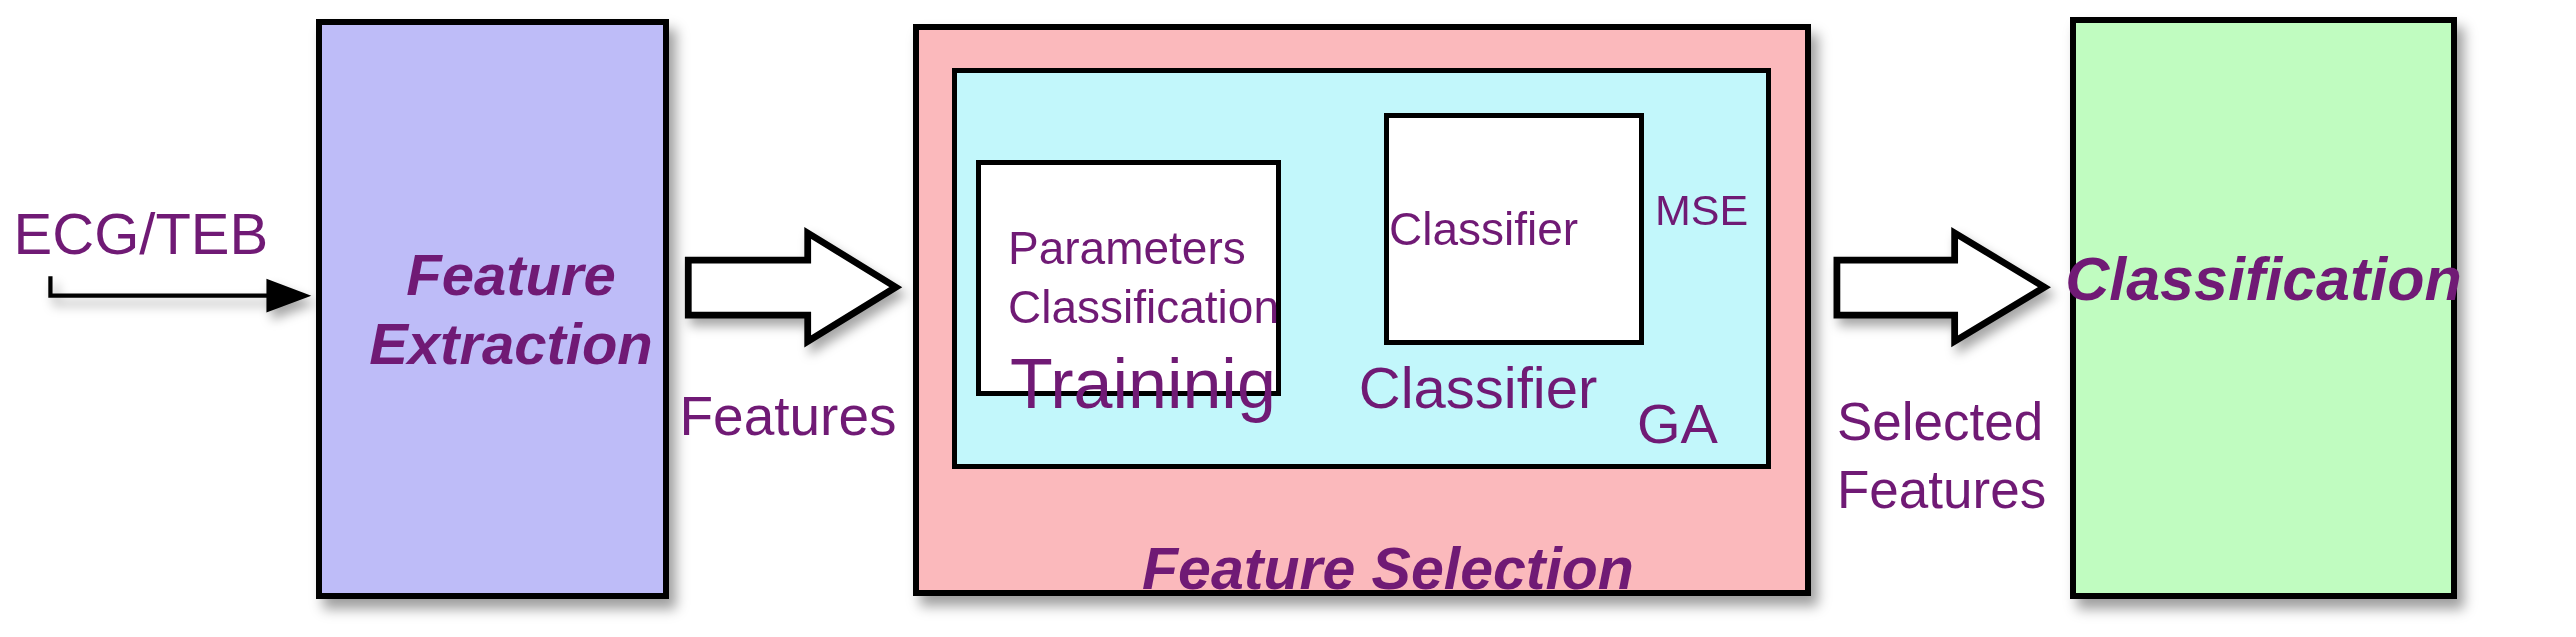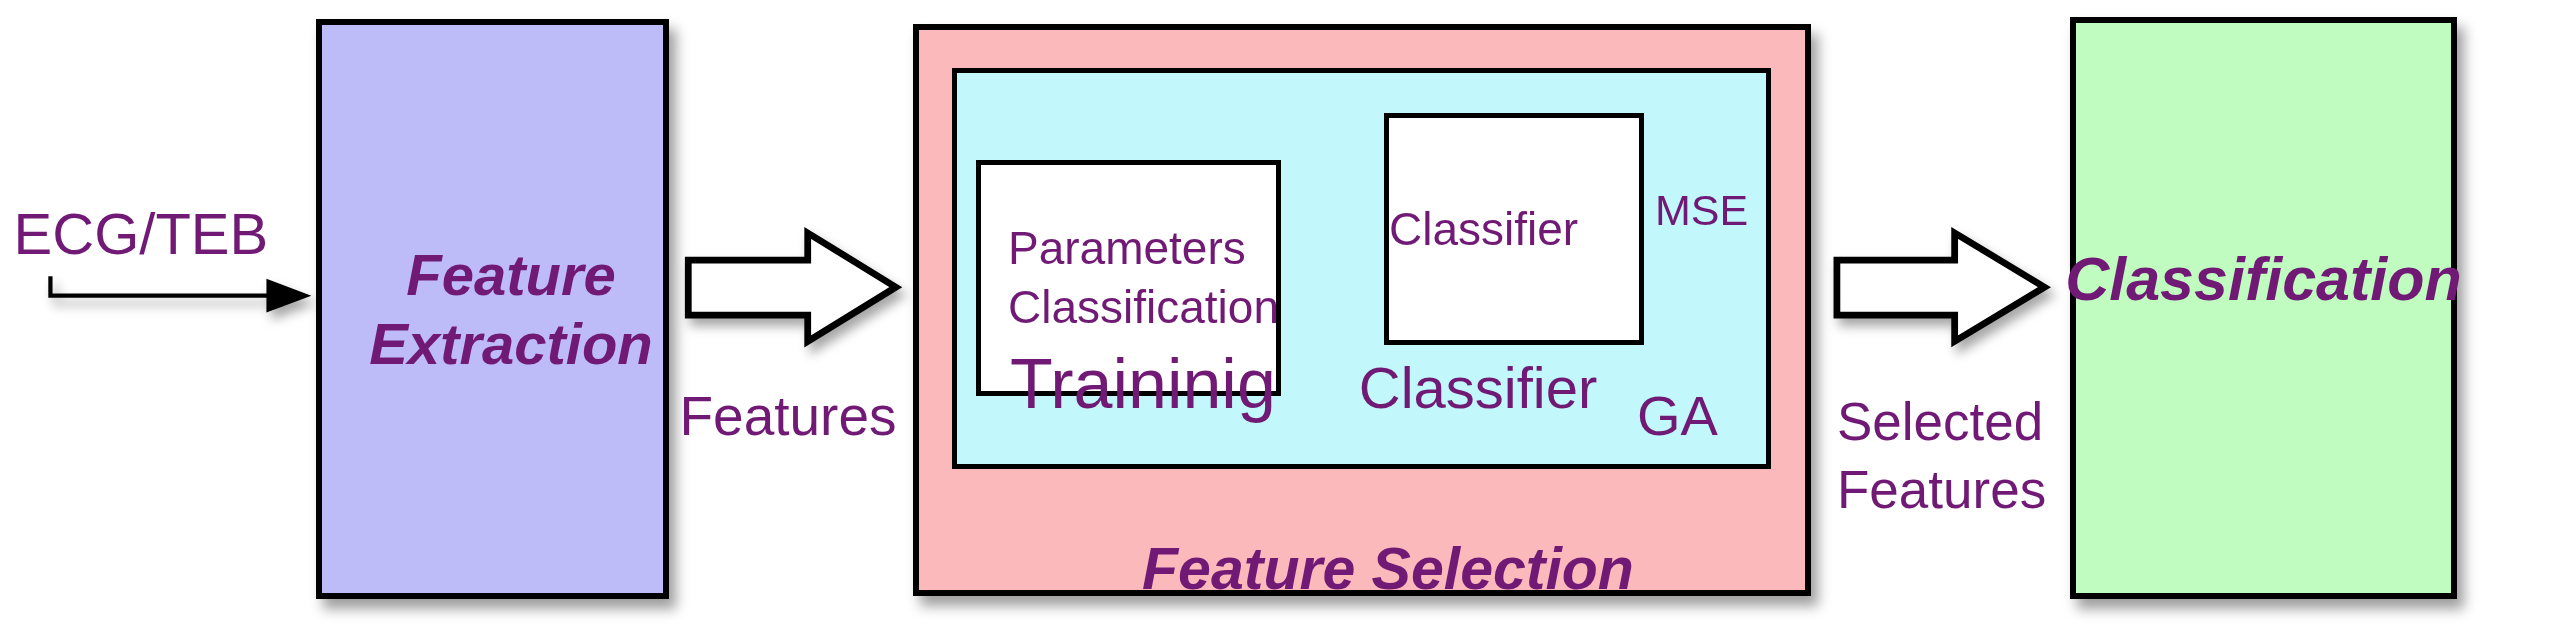--- a/index.html
+++ b/index.html
@@ -61,21 +61,21 @@
   #classification { left: 2070px; top: 17px; width: 387px; height: 582px; padding-bottom: 58px; }
   #classification .title { font-size: 61px; }
 
   
   .label { position: absolute; white-space: nowrap; }
   #ecg-label        { left: 13.6px;   top: 200px; font-size: 58px; }
   #features-label   { left: 676px;  top: 384px; width: 224px; text-align: center; font-size: 55px; }
   #training-caption { left: 1010px; top: 344px; width: 254px; text-align: right; font-size: 70px; }
   #validation-caption{ left: 1351px; top: 354px; width: 254px; text-align: center; font-size: 58px; }
   #mse-label        { left: 1642px; top: 186px; width: 119px; text-align: center; font-size: 43px; }
-  #ga-label         { left: 1618px; top: 383px; width: 119px; text-align: center; font-size: 56px; }
+  #ga-label         { left: 1618px; top: 391px; width: 119px; text-align: center; font-size: 56px; }
   #fs-title         { left: 939px; top: 511px; width: 898px; text-align: center;
                       font-size: 59px; font-weight: bold; font-style: italic; margin-top: 24px; }
   #selected-label   { left: 1837px; top: 388px; font-size: 53px; line-height: 1.29; text-align: left; }
 
   .line { display: block; }
 
   
   #arrow-layer { position: absolute; left: 0; top: 0; width: 2576px; height: 637px; pointer-events: none; }
   .arrow-shadow { filter: drop-shadow(6px 9px 6px rgba(0,0,0,0.35)); }
 </style>

